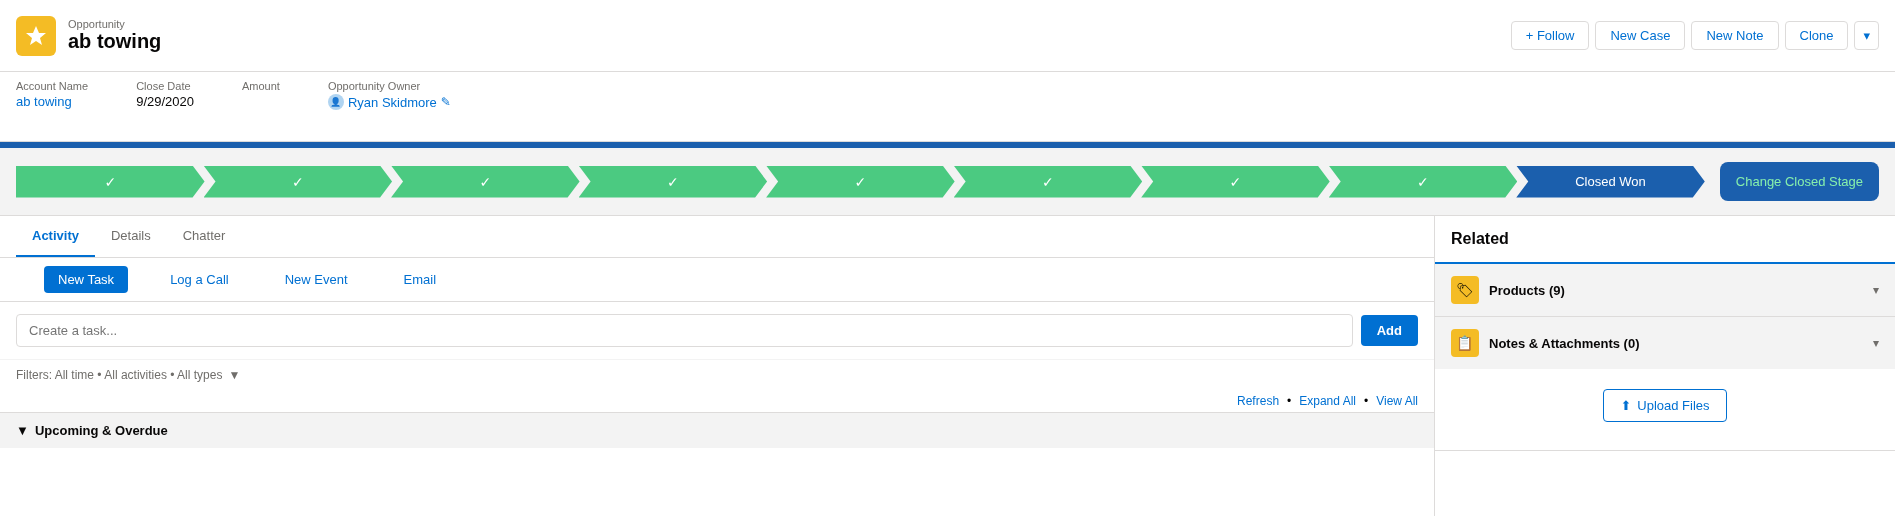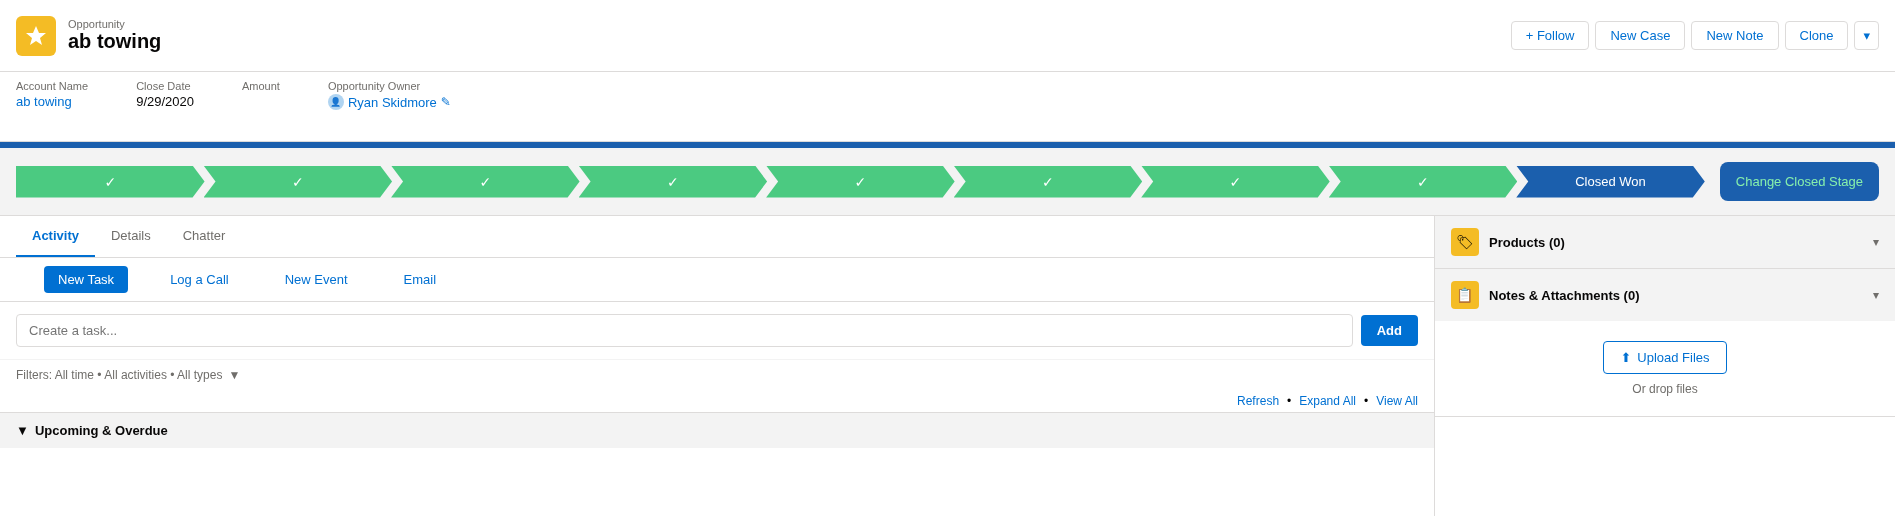--- a/index.html
+++ b/index.html
@@ -448,43 +448,43 @@
 
     <div class="section-header">
       <span>▼</span>
       <span>Upcoming &amp; Overdue</span>
     </div>
 
   </div>
 
   <div class="right-panel">
 
+    <div class="related-header">Related</div>
 
     <div class="related-section">
       <div class="related-section-header">
         <div class="related-section-icon products-icon">
           <span>🏷</span>
         </div>
-        <span class="related-section-title">Products (0)</span>
+        <span class="related-section-title">Products (9)</span>
         <span class="related-section-chevron">▾</span>
       </div>
     </div>
 
     <div class="related-section">
       <div class="related-section-header">
         <div class="related-section-icon notes-icon">
           <span>📋</span>
         </div>
         <span class="related-section-title">Notes &amp; Attachments (0)</span>
         <span class="related-section-chevron">▾</span>
       </div>
       <div class="upload-area">
         <button class="upload-btn">
           <span>⬆</span>
           <span>Upload Files</span>
         </button>
-        <div class="drop-text">Or drop files</div>
       </div>
     </div>
 
   </div>
 
 </div>
 
 </body></html>

